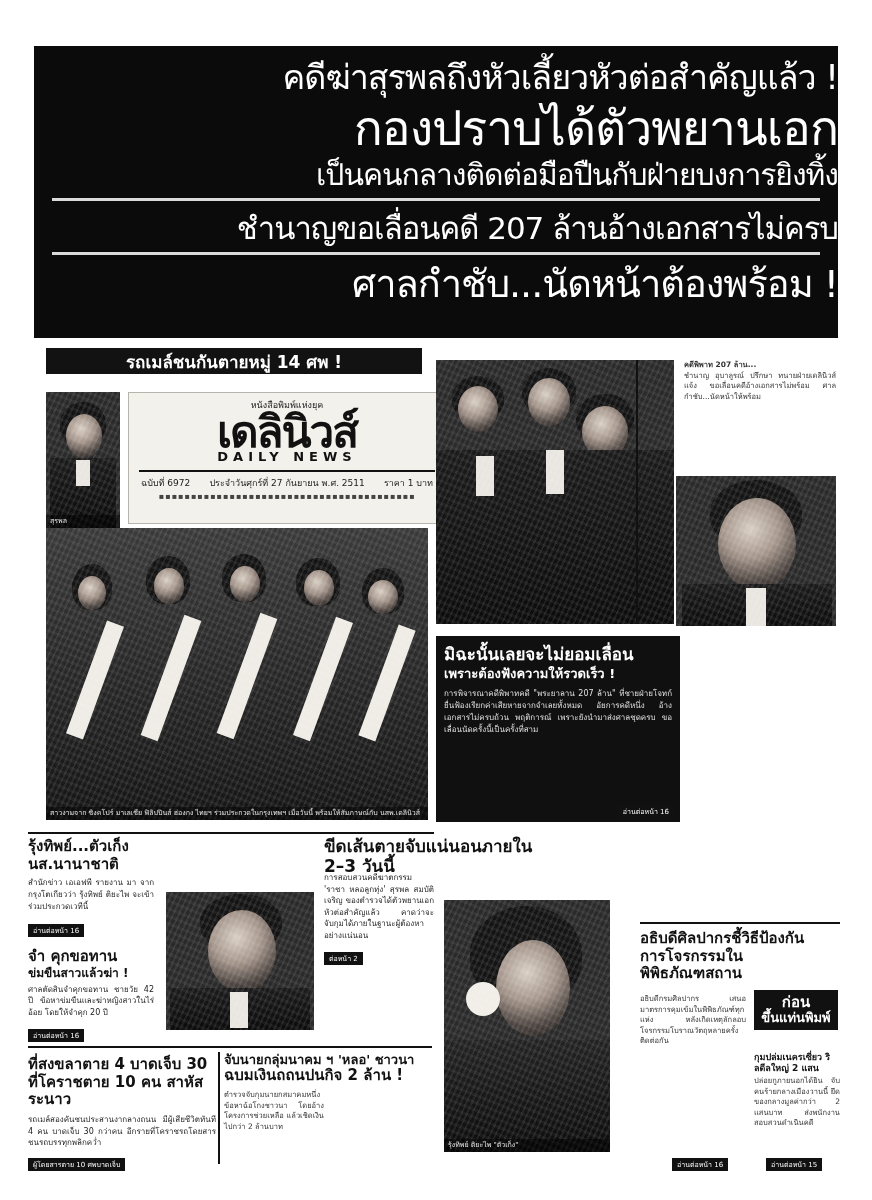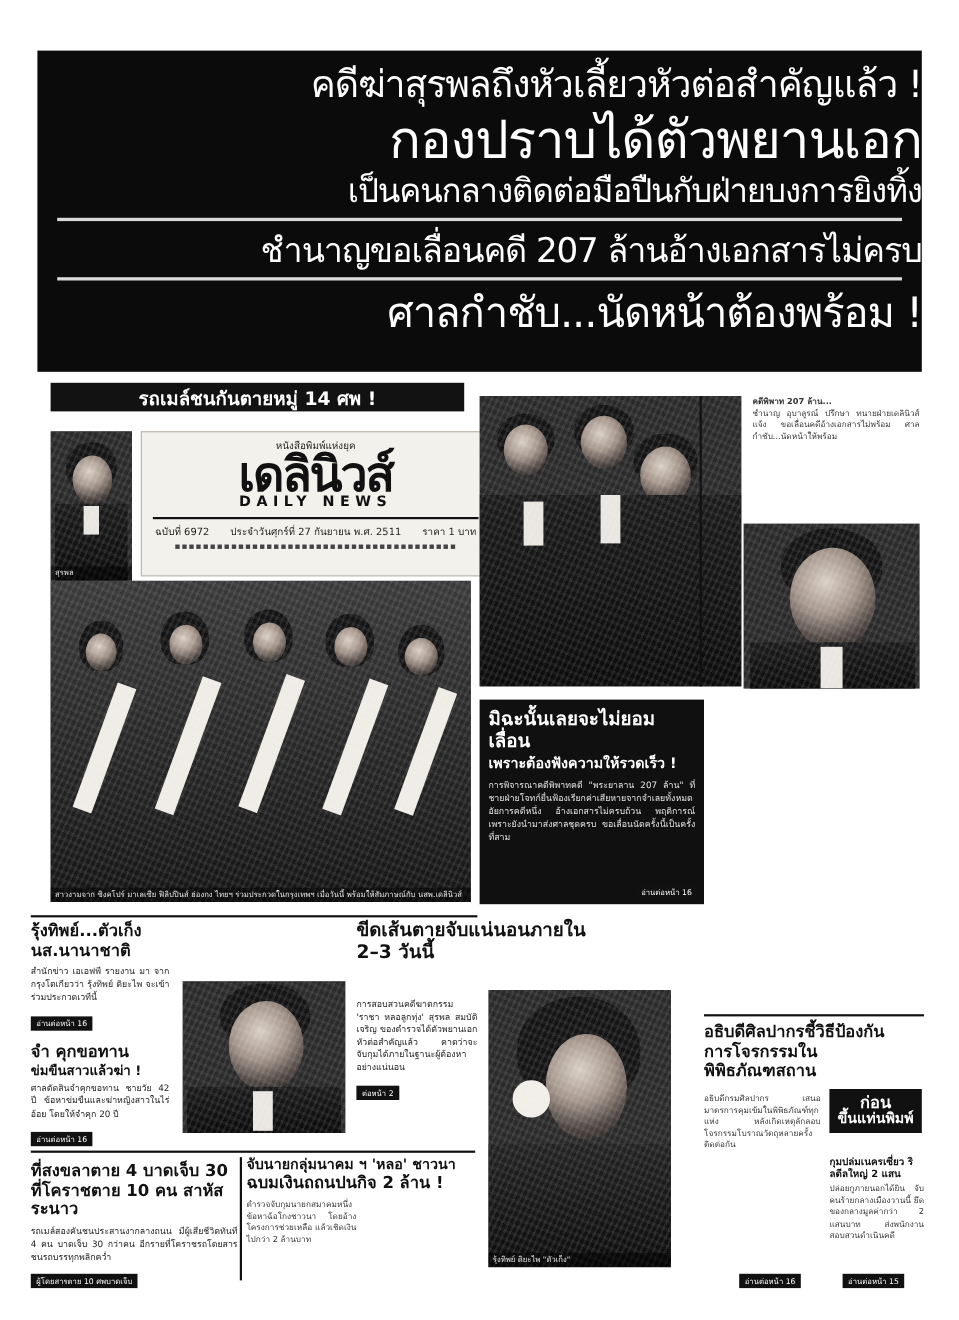--- a/index.html
+++ b/index.html
@@ -142,21 +142,21 @@
     <div class="sash" style="left:40px;top:92px;width:18px;height:120px;"></div>
     <div class="sash" style="left:116px;top:86px;width:18px;height:128px;"></div>
     <div class="sash" style="left:192px;top:84px;width:18px;height:128px;"></div>
     <div class="sash" style="left:268px;top:88px;width:18px;height:126px;"></div>
     <div class="sash" style="left:332px;top:96px;width:18px;height:118px;"></div>
 
     <div class="grain"></div>
     <div class="cap">สาวงามจาก ซิงคโปร์ มาเลเซีย ฟิลิปปินส์ ฮ่องกง ไทยฯ ร่วมประกวดในกรุงเทพฯ เมื่อวันนี้ พร้อมให้สัมภาษณ์กับ นสพ.เดลินิวส์</div>
   </div>
 
-  <div class="boxdark" style="left:436px;top:636px;width:204px;height:186px;">
+  <div class="boxdark" style="left:436px;top:636px;width:244px;height:186px;">
     <div class="t1">มิฉะนั้นเลยจะไม่ยอมเลื่อน</div>
     <div class="t1" style="font-size:13px;padding-top:2px;">เพราะต้องฟังความให้รวดเร็ว !</div>
     <div class="t2">การพิจารณาคดีพิพาทคดี "พระยาลาน 207 ล้าน" ที่ชายฝ่ายโจทก์ยื่นฟ้องเรียกค่าเสียหายจากจำเลยทั้งหมด อัยการคดีหนึ่ง อ้างเอกสารไม่ครบถ้วน พฤติการณ์ เพราะยังนำมาส่งศาลชุดครบ ขอเลื่อนนัดครั้งนี้เป็นครั้งที่สาม</div>
     <div style="position:absolute;right:6px;bottom:4px;"><span class="tag">อ่านต่อหน้า 16</span></div>
   </div>
 
   <div class="col" style="left:28px;top:838px;width:126px;height:190px;">
     <div class="hd" style="font-size:15px;">รุ้งทิพย์...ตัวเก็ง</div>
     <div class="hd" style="font-size:15px;">นส.นานาชาติ</div>
     <div class="bd" style="margin-top:4px;">สำนักข่าว เอเอฟพี รายงาน มา จากกรุงโตเกียวว่า รุ้งทิพย์ ติยะไพ จะเข้าร่วมประกวดเวทีนี้</div>
@@ -174,21 +174,21 @@
     <div class="hair" style="left:34px;top:2px;width:82px;height:56px;"></div>
     <div class="face" style="left:42px;top:18px;width:68px;height:82px;"></div>
     <div class="suit" style="left:4px;top:96px;width:140px;height:42px;"></div>
     <div class="shirt" style="left:64px;top:100px;width:18px;height:36px;"></div>
     <div class="grain"></div>
   </div>
 
   <div class="col" style="left:324px;top:836px;width:216px;height:60px;">
     <div class="hd" style="font-size:17px;">ขีดเส้นตายจับแน่นอนภายใน 2–3 วันนี้</div>
   </div>
-  <div class="col" style="left:324px;top:907px;width:110px;height:130px;">
+  <div class="col" style="left:324px;top:872px;width:110px;height:130px;">
     <div class="bd">การสอบสวนคดีฆาตกรรม 'ราชา หลอลูกทุ่ง' สุรพล สมบัติเจริญ ของตำรวจได้ตัวพยานเอก หัวต่อสำคัญแล้ว คาดว่าจะจับกุมได้ภายในฐานะผู้ต้องหาอย่างแน่นอน</div>
     <div style="margin-top:4px;"><span class="tag">ต่อหน้า 2</span></div>
   </div>
 
   <div class="photo" style="left:444px;top:900px;width:166px;height:252px;">
     <div class="hair" style="left:26px;top:6px;width:112px;height:96px;"></div>
     <div class="face" style="left:52px;top:40px;width:74px;height:96px;"></div>
     <div style="position:absolute;left:22px;top:82px;width:34px;height:34px;border-radius:50%;background:#f1eee8;"></div>
     <div class="suit" style="left:0;top:140px;width:166px;height:112px;background:linear-gradient(180deg,#232323,#0d0d0d);"></div>
     <div class="grain"></div>

